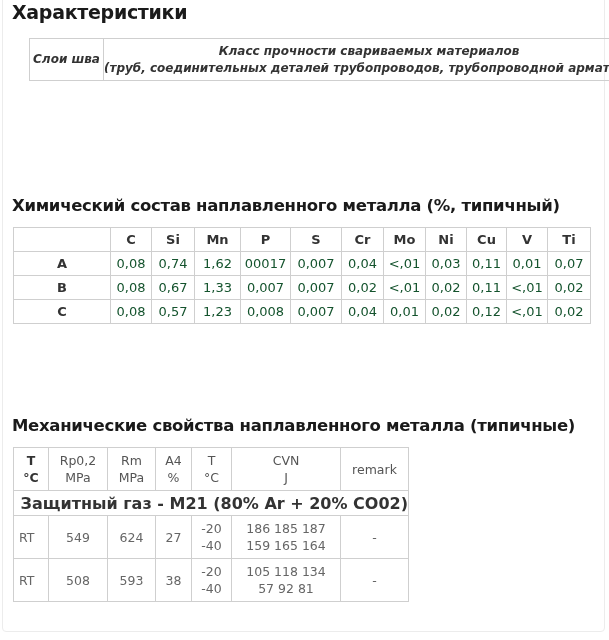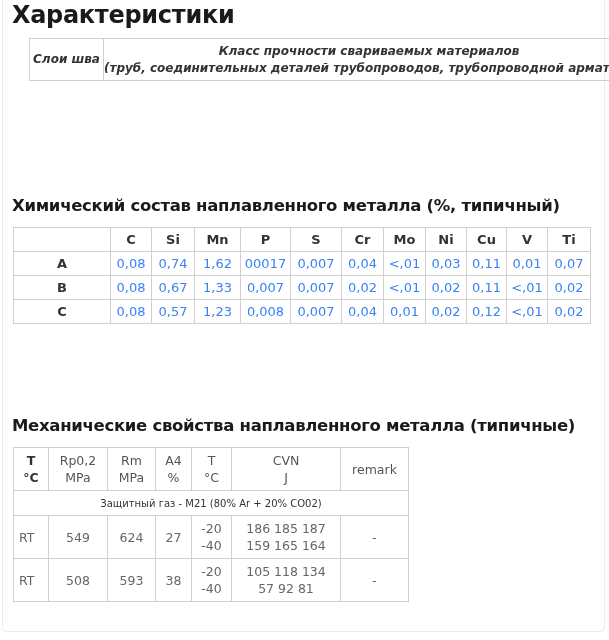--- a/index.html
+++ b/index.html
@@ -8,44 +8,44 @@
       font-family:"DejaVu Sans", "Liberation Sans", sans-serif; color:#333;
     }
     .frame {
       position:absolute; left:2px; top:-4px; width:603px; height:636px;
       border:1px solid #ececec; border-radius:4px; box-sizing:border-box;
     }
     h2 {
       position:absolute; margin:0; font-weight:bold; color:#1a1a1a; white-space:nowrap;
       letter-spacing:-0.3px;
     }
-    h2.t1 { left:12px; top:1px; font-size:24px; }
+    h2.t1 { left:12px; top:1px; font-size:19px; }
     h2.t2 { left:12px; top:196px; font-size:16.5px; }
     h2.t3 { left:12px; top:416px; font-size:16.5px; }
     table {
       position:absolute; border-collapse:collapse; table-layout:fixed;
       font-size:12.5px; color:#555;
     }
     td, th { border:1px solid #cfcfcf; padding:0; text-align:center; vertical-align:middle; overflow:hidden; white-space:nowrap; }
     th { font-weight:bold; color:#333; }
     
     #tbl1 { left:29px; top:38px; width:606px;font-style:italic; }
     #tbl1 th { height:41px; font-size:12px; line-height:17px; }
     #tbl1 td { height:24px; }
     #tbl1 td.left { text-align:left; padding-left:5px; }
     
     #tbl2 { left:13px; top:227px; width:577px; font-size:13px; }
     #tbl2 th, #tbl2 td { height:23px; }
-    #tbl2 td { color:#3b82f6; }
+    #tbl2 td { color:#14532d; }
     #tbl2 th.rowh { font-weight:bold; color:#333; }
     
     #tbl3 { left:13px; top:447px; width:395px; font-size:12.5px; }
     #tbl3 th { height:42px; line-height:17px; font-weight:normal; color:#555; }
     #tbl3 th.b { font-weight:bold; color:#333; }
-    #tbl3 td.gas { height:24px; font-weight:normal; color:#333; font-size:10px; }
+    #tbl3 td.gas { height:24px; font-weight:bold; color:#333; font-size:16px;text-align:right; }
     #tbl3 td.data { height:42px; color:#666; line-height:17px; }
     #tbl3 td.lt { text-align:left; padding-left:5px; }
     .wm {
       position:absolute; left:430px; top:450px; font-size:60px; color:#f6f6f6; font-weight:bold;
       font-family:"DejaVu Sans", sans-serif; letter-spacing:-2px;
     }
   </style>
 </head>
 <body>
 

